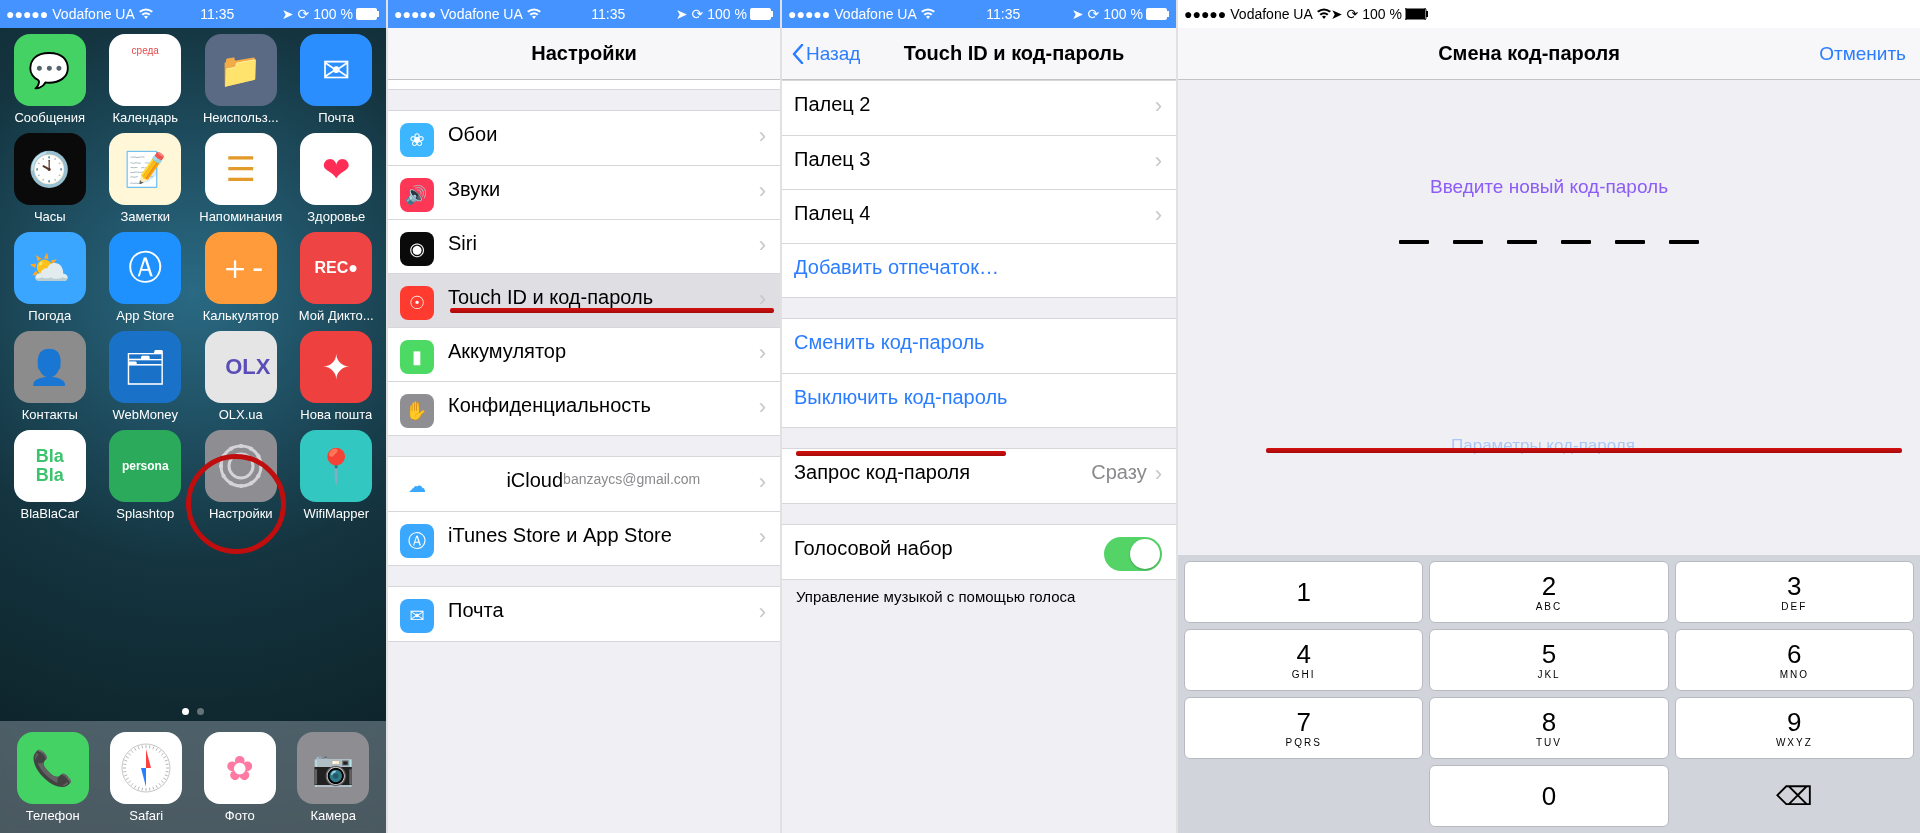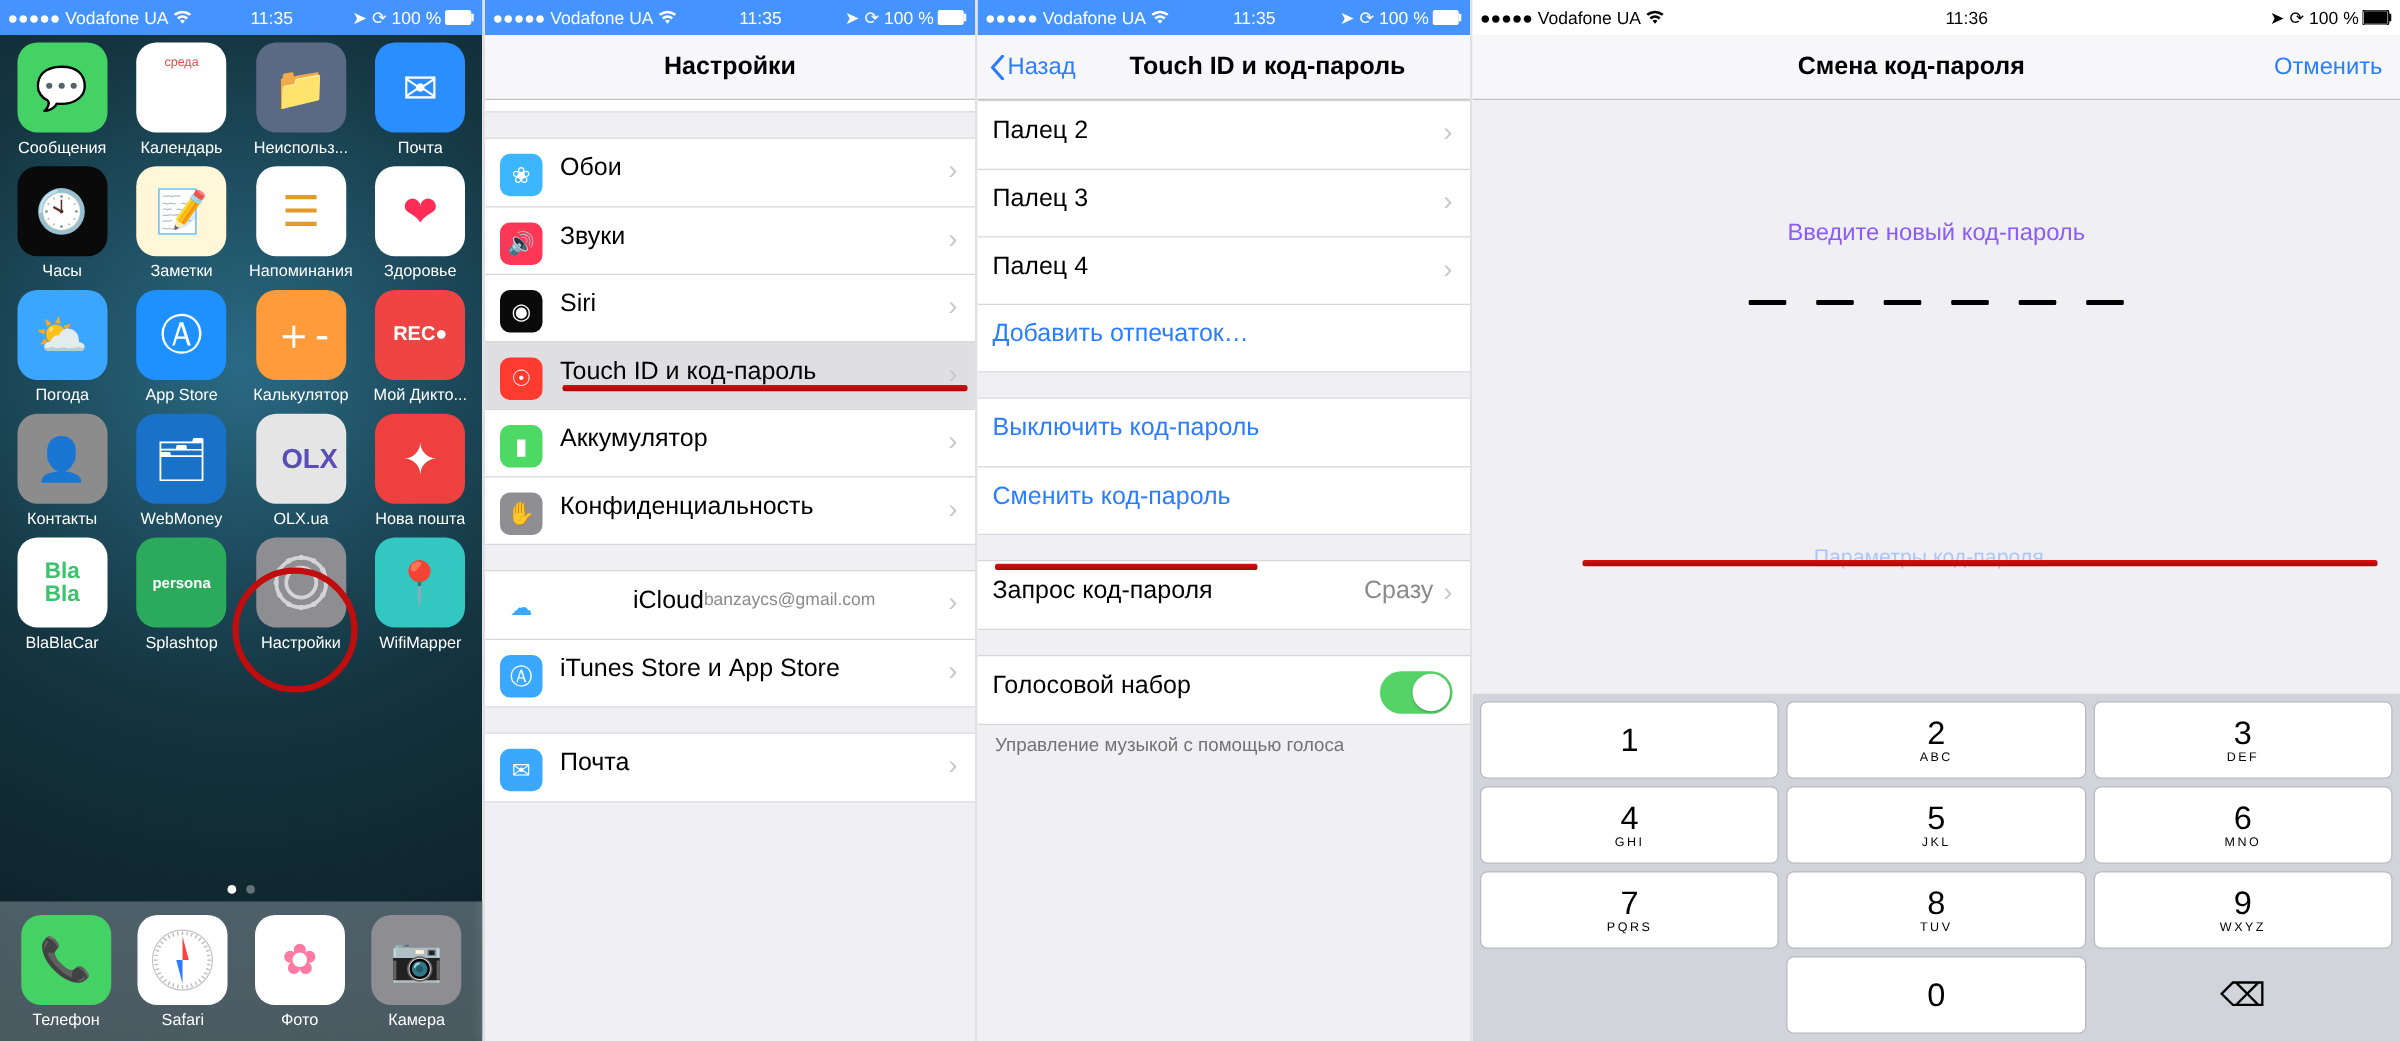--- a/index.html
+++ b/index.html
@@ -48,21 +48,21 @@
   .cell { display: flex; align-items: flex-start; height: 54px; padding: 12px 14px 0 12px; border-top: 1px solid #d7d7db; font-size: 20px; color: #000; position: relative; }
   .cell:first-child { border-top: none; }
   .cell .s-icn { width: 34px; height: 34px; border-radius: 8px; margin-right: 14px; display: flex; align-items: center; justify-content: center; color: #fff; font-size: 18px; }
   .cell .txt { flex: 1; }
   .cell .sub { font-size: 14px; color: #8a8a8e; margin-top: 2px; }
   .cell .col { display: flex; flex-direction: row; flex: 1; justify-content: center; }
   .cell .chev { color: #c7c7cc; font-size: 22px; }
   .cell.sel { background: #dfdfe3; }
   .cell.link { color: #2b7dff; }
   .cell .value { color: #8a8a8e; font-size: 20px; margin-right: 8px; }
-  .footer-note { font-size: 15px; color: #737373; padding: 8px 14px; }
+  .footer-note { font-size: 15px; color: #000000; padding: 8px 14px; }
   .toggle { width: 58px; height: 34px; border-radius: 17px; background: #54d367; position: relative; }
   .toggle::after { content: ""; position: absolute; right: 2px; top: 2px; width: 30px; height: 30px; border-radius: 50%; background: #fff; box-shadow: 0 1px 2px rgba(0,0,0,0.25); }
 
   
   .pc-body { background: #efeff4; height: calc(100% - 80px); position: relative; }
   .pc-prompt { text-align: center; font-size: 19px; color: #8b5cf6; padding-top: 96px; }
   .pc-dashes { display: flex; justify-content: center; gap: 24px; margin-top: 42px; }
   .pc-dashes span { width: 30px; height: 4px; background: #000; border-radius: 1px; }
   .pc-options { position: absolute; left: 0; right: 12px; top: 356px; text-align: center; color: #2b7dff; font-size: 17px; opacity: 0.35; text-decoration: underline; }
   .keypad { position: absolute; left: 0; right: 0; bottom: 0; background: #d1d4da; padding: 6px; display: grid; grid-template-columns: repeat(3, 1fr); gap: 6px; }
@@ -402,24 +402,24 @@
           <div class="cell">
             <span class="txt">Палец 4</span>
             <span class="chev">›</span>
           </div>
           <div class="cell link">
             <span class="txt">Добавить отпечаток…</span>
           </div>
         </div>
       <div class="grp" id="pass-grp">
         <div class="cell link">
+            <span class="txt">Сменить код-пароль</span>
+          </div>
+        <div class="cell link">
             <span class="txt">Выключить код-пароль</span>
-          </div>
-        <div class="cell link">
-            <span class="txt">Сменить код-пароль</span>
           </div>
       </div>
       <div class="grp">
         <div class="cell">
           <span class="txt">Запрос код-пароля</span>
           <span class="value">Сразу</span>
           <span class="chev">›</span>
         </div>
       </div>
       <div class="grp">
@@ -435,21 +435,20 @@
 
   <div class="pane p4" style="width: 744px;">
     <div class="status white">
       <span>●●●●●</span>
       <span class="carrier">Vodafone UA</span>
       <span style="margin-left:4px">
         <svg width="14" height="12" viewBox="0 0 14 12">
             <path d="M7 11 L9 8.5 Q7 7 5 8.5 Z M2.5 6 Q7 2.5 11.5 6 L10 7.5 Q7 5 4 7.5 Z M0 3 Q7 -2 14 3 L12.5 4.5 Q7 0.5 1.5 4.5 Z" fill="#000"></path>
           </svg>
       </span>
-      <span class="time">11:36</span>
       <span>➤</span>
       <span style="margin:0 4px">⟳</span>
       <span class="battery">
         <span>100 %</span>
         <svg width="24" height="12">
             <rect x="0" y="0" width="21" height="12" rx="2" fill="none" stroke="#000"></rect>
             <rect x="1" y="1" width="19" height="10" fill="#000"></rect>
             <rect x="21" y="3" width="2" height="6" fill="#000"></rect>
           </svg>
       </span>

